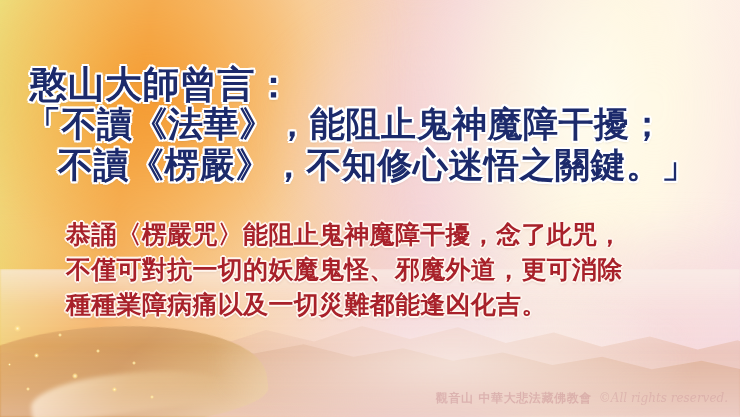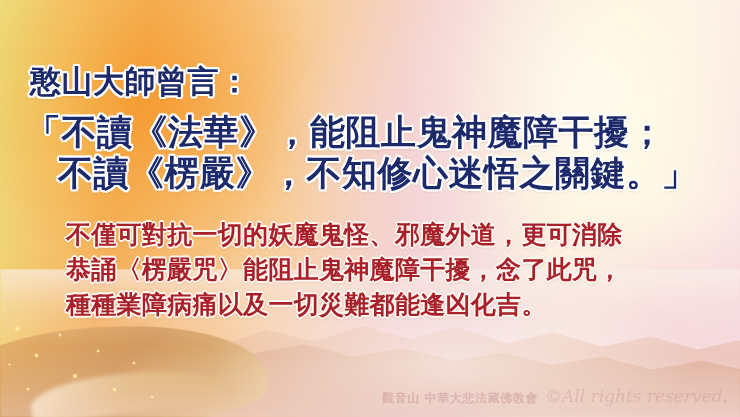--- a/index.html
+++ b/index.html
@@ -243,23 +243,23 @@
        1.6px -1.6px 0 #ffffff,
       -1.6px  1.6px 0 #ffffff,
        1.6px  1.6px 0 #ffffff,
       -2.2px 0 0 #ffffff,
        2.2px 0 0 #ffffff,
        0 -2.2px 0 #ffffff,
        0  2.2px 0 #ffffff,
        0 2px 3px rgba(120,90,60,0.30);
   }
   .tline-1 {
-    font-size: 31px;
+    font-size: 37px;
     margin-left: 30px;
-    margin-bottom: 17px;
+    margin-bottom: 3px;
   }
   .tline-2 {
     font-size: 35px;
     margin-left: 26px;
     margin-bottom: 7px;
   }
   .tline-3 {
     font-size: 35px;
     margin-left: 58px;
     font-family: Liberation Serif, serif;
@@ -309,21 +309,21 @@
     font-family: "DejaVu Sans", "Liberation Sans", sans-serif;
     font-size: 12px;
     font-weight: 700;
     color: #b9757e;
     letter-spacing: 0.6px;
     white-space: nowrap;
   }
   .wm-en {
     font-family: "DejaVu Serif", "Liberation Serif", serif;
     font-style: italic;
-    font-size: 17px;
+    font-size: 12px;
     color: #c48d92;
     white-space: nowrap;
   }
 </style>
 </head>
 <body>
 
 <div id="stage">
 
   <div class="bg-base"></div>
@@ -356,22 +356,22 @@
 
   <div class="text-wrap">
 
     <div class="title-block">
       <div class="tline tline-1">憨山大師曾言：</div>
       <div class="tline tline-2">「不讀《法華》，能阻止鬼神魔障干擾；</div>
       <div class="tline tline-3">不讀《楞嚴》，不知修心迷悟之關鍵。」</div>
     </div>
 
     <div class="para-block">
+      <div class="pline">恭誦〈楞嚴咒〉能阻止鬼神魔障干擾，念了此咒，</div>
       <div class="pline">不僅可對抗一切的妖魔鬼怪、邪魔外道，更可消除</div>
-      <div class="pline">恭誦〈楞嚴咒〉能阻止鬼神魔障干擾，念了此咒，</div>
       <div class="pline pline-3">種種業障病痛以及一切災難都能逢凶化吉。</div>
     </div>
 
   </div>
 
   <div class="watermark">
     <span class="wm-cn">觀音山 中華大悲法藏佛教會</span>
     <span class="wm-en">©All rights reserved.</span>
   </div>
 

